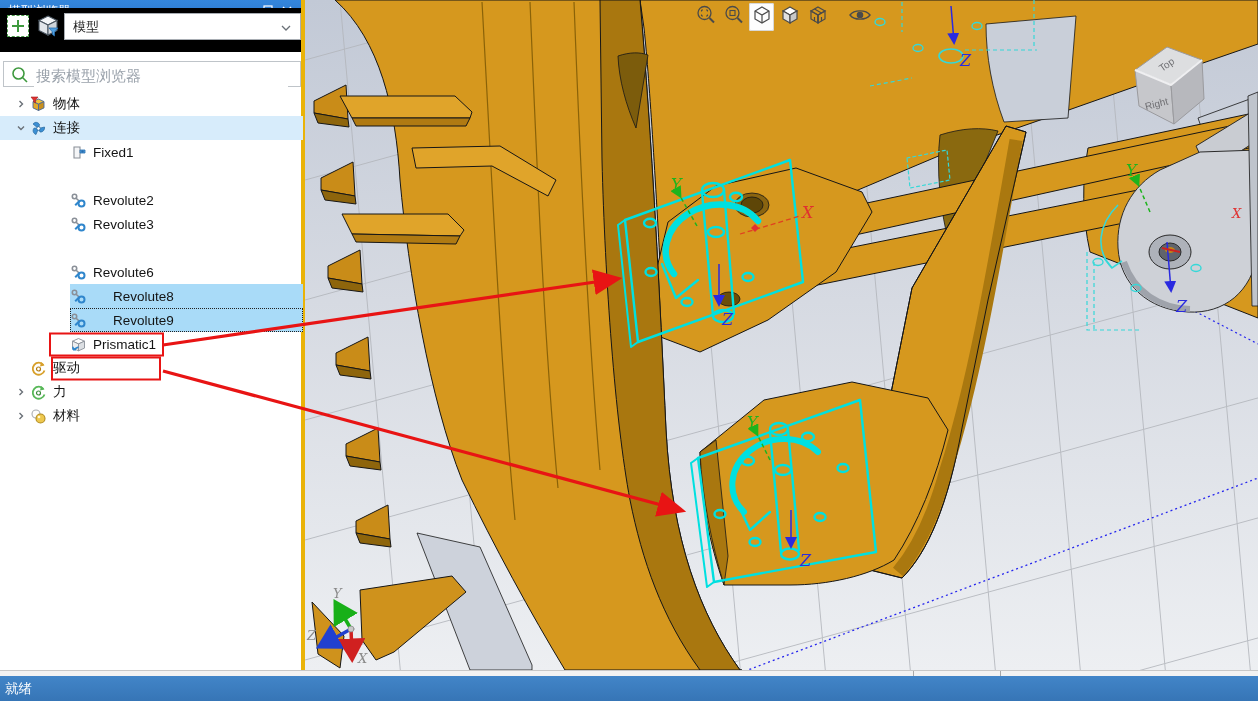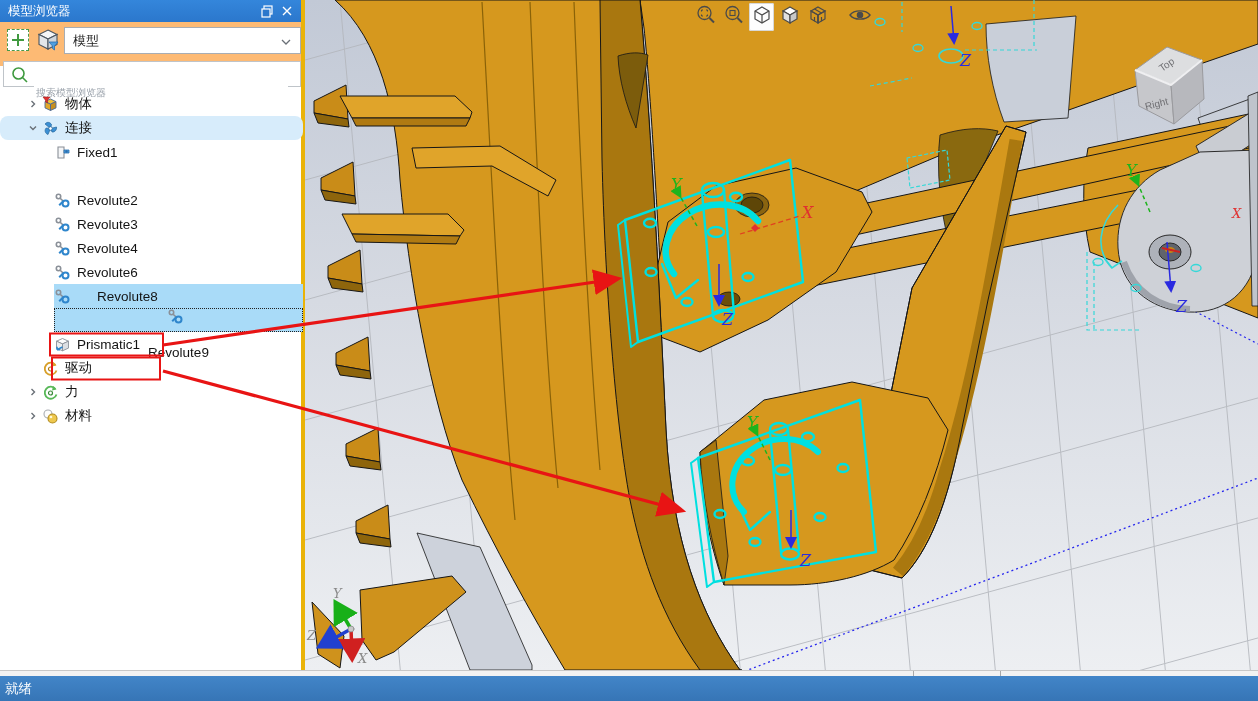--- a/index.html
+++ b/index.html
@@ -7,44 +7,44 @@
        font-family:"Liberation Sans","DejaVu Sans",sans-serif;
        -webkit-font-smoothing:antialiased;}
   
   #panel{position:absolute;left:0;top:0;width:305px;height:670px;background:#ffffff;
          border-right:4px solid #eab308;box-sizing:border-box;text-decoration:underline;}
   #panel-title{position:absolute;left:0;top:0;width:100%;height:22px;
                background:linear-gradient(#3486db,#2b77cc);color:#fff;font-size:12.5px;
                line-height:22px;padding-left:8px;box-sizing:border-box;}
   .title-btn{position:absolute;top:3px;width:16px;height:16px;cursor:default;}
   #btn-float{right:26px;} #btn-close{right:6px;}
-  #panel-toolbar{position:absolute;left:0;top:22px;width:100%;height:44px;background:#fdba74;}
+  #panel-toolbar{position:absolute;left:0;top:8px;width:100%;height:44px;background:#000000;}
   #btn-add{position:absolute;left:7px;top:7px;width:22px;height:22px;border:1px dashed #4a9a4a;
            background:#fff;box-sizing:border-box;}
   #icon-filter-cube{position:absolute;left:36px;top:6px;width:24px;height:24px;}
   #filter-dropdown{position:absolute;left:64px;top:5px;width:237px;height:27px;border:1px solid #a8adb3;
            background:#fff;box-sizing:border-box;font-size:13px;color:#1d1d1d;line-height:25px;
            padding-left:8px;}
   #filter-dropdown .chev{position:absolute;right:8px;top:0px;color:#6a7077;font-size:12px;}
   #search-row{position:absolute;left:0;top:60px;width:100%;height:30px;}
   #search-box{position:absolute;left:3px;top:1px;width:298px;height:26px;border:1px solid #bfc4c9;
            box-sizing:border-box;background:#fff;}
-  #search-input{position:absolute;left:30px;top:18px;width:250px;height:22px;border:none;outline:none;
-           font-size:10px;color:#6d28d9;font-family:inherit;}
+  #search-input{position:absolute;left:30px;top:1px;width:250px;height:22px;border:none;outline:none;
+           font-size:15px;color:#6d28d9;font-family:inherit;}
   #search-input::placeholder{color:#9aa2ab;}
   #tree{position:absolute;left:0;top:92px;width:303px;}
   .trow{height:24px;display:flex;align-items:center;font-size:13.5px;color:#141414;
         position:relative;cursor:default;white-space:nowrap;}
   .trow .chevbox{width:18px;height:24px;flex:0 0 18px;display:flex;align-items:center;justify-content:center;}
   .trow .content{display:flex;align-items:center;height:24px;flex:1 1 auto;}
   .trow .ticon{width:17px;height:17px;margin-right:6px;flex:0 0 17px;}
-  .trow.lvl0{padding-left:24px;} .trow.lvl1{padding-left:36px;}
-  .trow.hl{background:#d7ecfb;border-radius:8px;}
+  .trow.lvl0{padding-left:12px;} .trow.lvl1{padding-left:52px;}
+  .trow.hl{background:#d7ecfb;}
   .trow.sel .content{background:#a9dbf8;gap:20px;}
-  .trow.focus .content{outline:1px dotted #222;outline-offset:-1px;flex-direction:column;}
+  .trow.focus .content{outline:1px dotted #222;outline-offset:-1px;}
   
   #viewport{position:absolute;left:305px;top:0;width:953px;height:670px;}
   #vp-toolbar{position:absolute;left:388px;top:3px;display:flex;gap:3px;align-items:center;}
   .vbtn{width:25px;height:28px;display:flex;align-items:center;justify-content:center;border-radius:2px;}
   .vbtn.active{background:#fdfdfd;box-shadow:0 0 0 1px #d8d8d8 inset;}
   .vbtn.gap{margin-left:14px;}
   
   #bottom-strip{position:absolute;left:0;top:670px;width:1258px;height:6px;background:#f2f2f2;
                 border-top:1px solid #c7c7c7;box-sizing:border-box;}
   .strip-sep{position:absolute;top:0;width:1px;height:6px;background:#a9a9a9;}
@@ -185,33 +185,20 @@
               <g stroke="#2f86cc" stroke-width="2" fill="none">
                 <circle cx="11.5" cy="11.5" r="3"></circle>
                 <path d="M9.2 9.2 L5.5 12.9 M7 11.5 L5.2 13.3"></path>
               </g>
             </svg></span>
           <span>Revolute3</span>
         </span>
       </div>
       <div class="trow lvl1">
         <span class="chevbox"></span>
-        <span class="content">
-          <span class="ticon"><svg width="17" height="17" viewBox="0 0 17 17">
-              <g stroke="#8a9098" stroke-width="1.6" fill="none">
-                <circle cx="4.5" cy="4.5" r="2.2"></circle>
-                <path d="M6.2 6.2 L9.5 9.5"></path>
-              </g>
-              <g stroke="#2f86cc" stroke-width="2" fill="none">
-                <circle cx="11.5" cy="11.5" r="3"></circle>
-                <path d="M9.2 9.2 L5.5 12.9 M7 11.5 L5.2 13.3"></path>
-              </g>
-            </svg></span>
-          <span>Revolute4</span>
-        </span>
       </div>
       <div class="trow lvl1">
         <span class="chevbox"></span>
         <span class="content">
           <span class="ticon"><svg width="17" height="17" viewBox="0 0 17 17">
               <g stroke="#8a9098" stroke-width="1.6" fill="none">
                 <circle cx="4.5" cy="4.5" r="2.2"></circle>
                 <path d="M6.2 6.2 L9.5 9.5"></path>
               </g>
               <g stroke="#2f86cc" stroke-width="2" fill="none">

